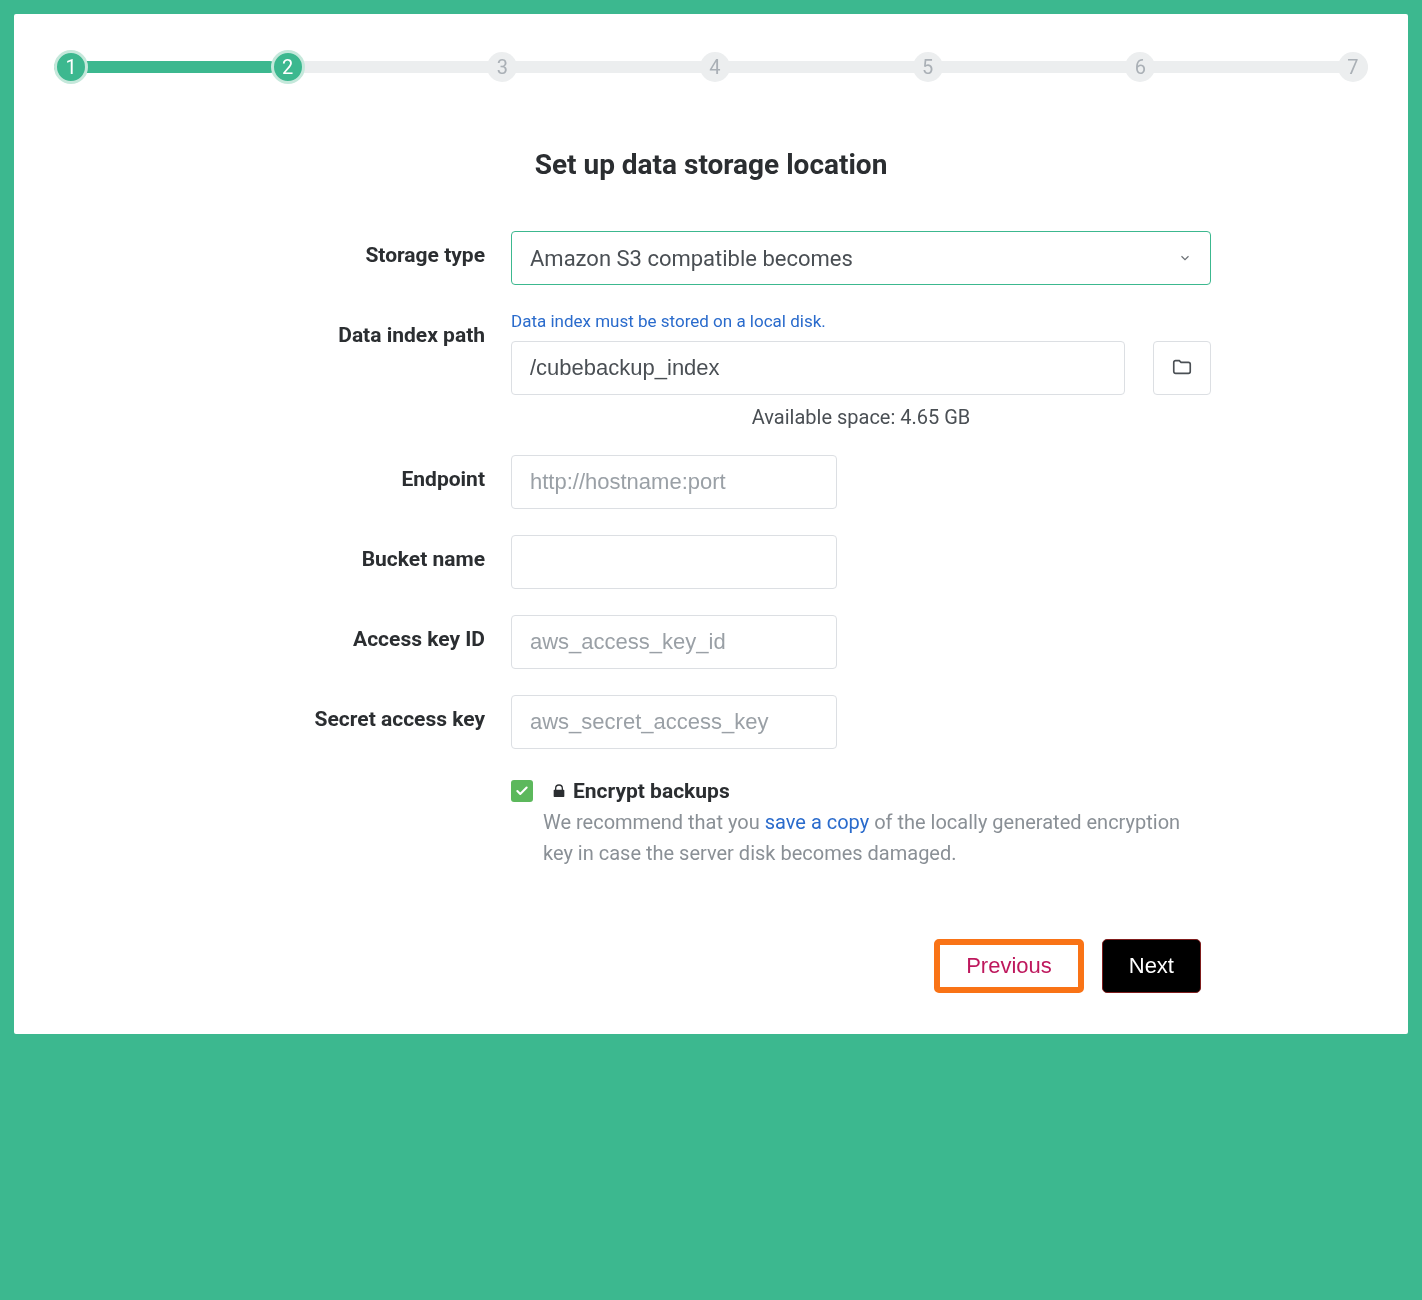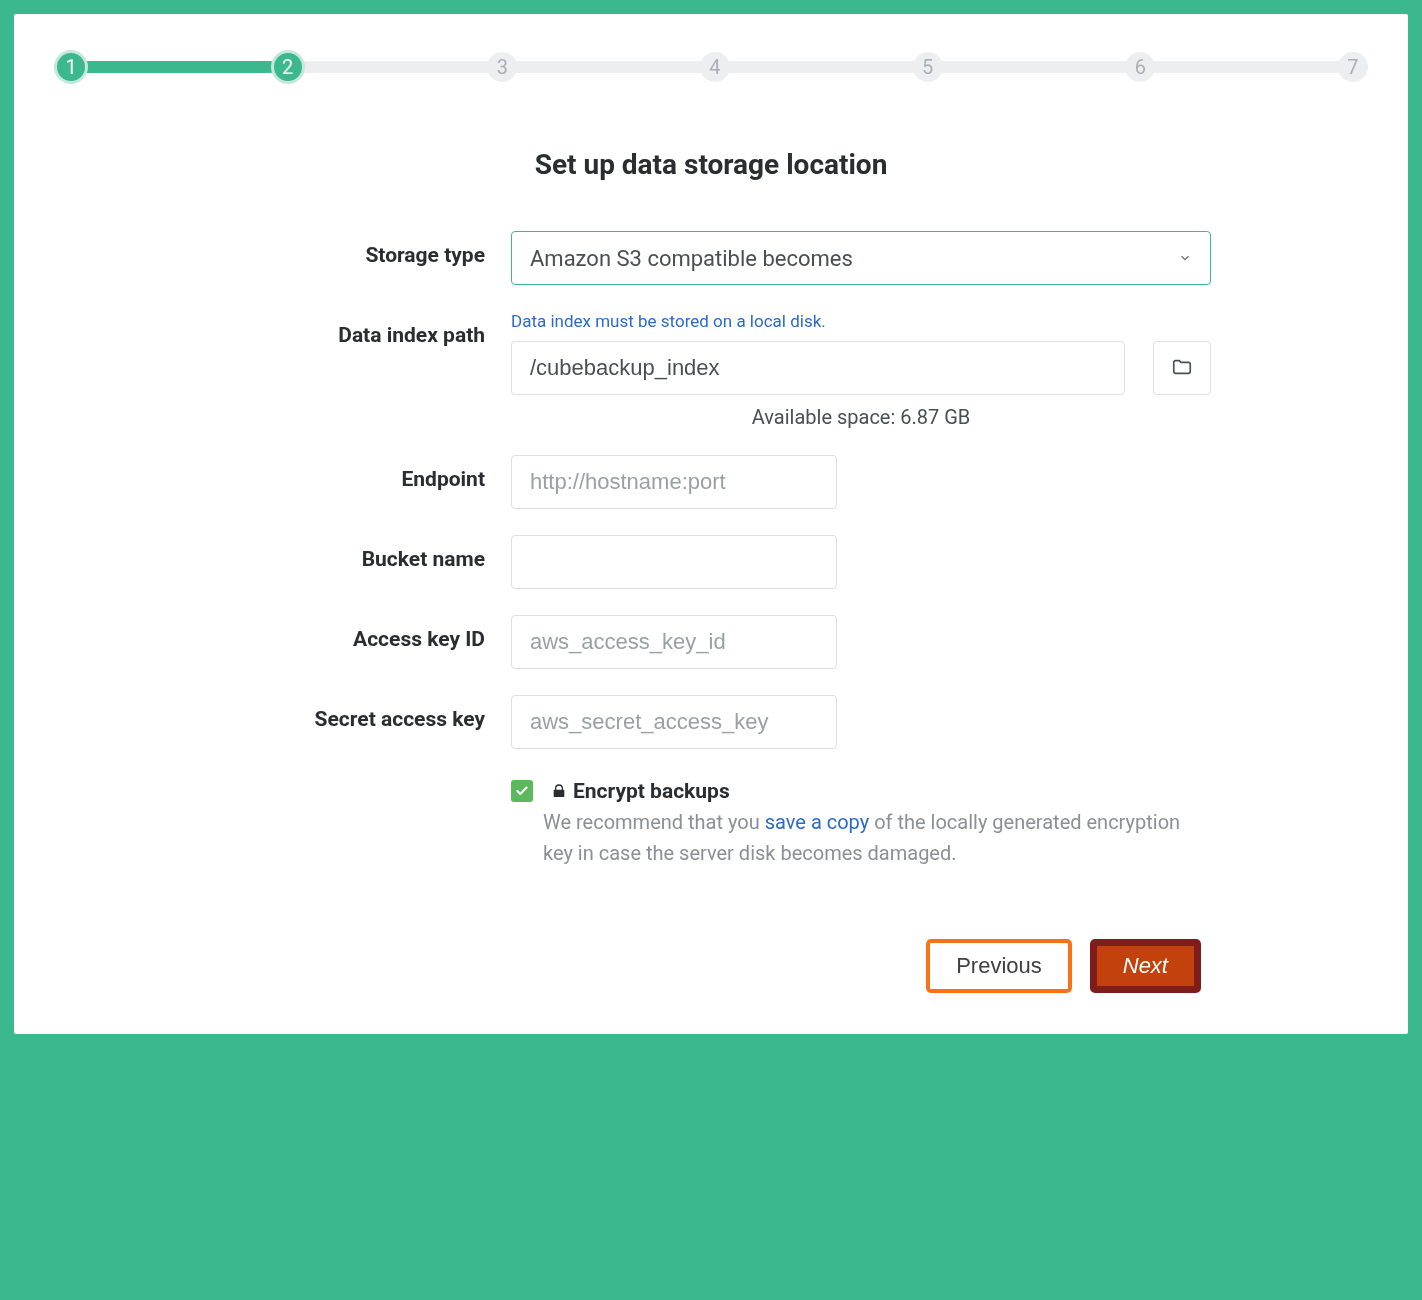--- a/index.html
+++ b/index.html
@@ -198,28 +198,27 @@
       padding: 0 26px;
       border-radius: 5px;
       font-size: 22px;
       cursor: pointer;
       display: flex;
       align-items: center;
       justify-content: center;
     }
     .btn-secondary {
       background: #fff;
-      border: 4px solid #f97316;
-      color: #404040;
+      border: 6px solid #f97316;
+      color: #be185d;
     }
     .btn-primary {
-      background: #c2410c;
-      border: 7px solid #7f1d1d;
+      background: #000000;
+      border: 1px solid #7f1d1d;
       color: #fff;
-      font-style: italic;
     }
   </style>
 </head>
 <body>
 
 <div class="card">
 
   <div class="stepper">
     <div class="stepper-track"></div>
     <div class="stepper-fill"></div>
@@ -257,21 +256,21 @@
         <div class="path-row">
           <input type="text" class="text-input" value="/cubebackup_index" style="">
           <button class="browse-btn">
             <span>
               <svg width="22" height="22" viewBox="0 0 24 24" fill="none" stroke="#4a4f54" stroke-width="1.8">
                   <path d="M3 7a2 2 0 0 1 2-2h4l2 2h8a2 2 0 0 1 2 2v8a2 2 0 0 1-2 2H5a2 2 0 0 1-2-2V7z"></path>
                 </svg>
             </span>
           </button>
         </div>
-        <div class="avail">Available space: 6.87 GB</div>
+        <div class="avail">Available space: 4.65 GB</div>
       </div>
     </div>
 
     <div class="row">
       <div class="label-col">Endpoint</div>
       <div class="input-col">
         <input type="text" class="text-input" placeholder="http://hostname:port" style="">
       </div>
     </div>
 

